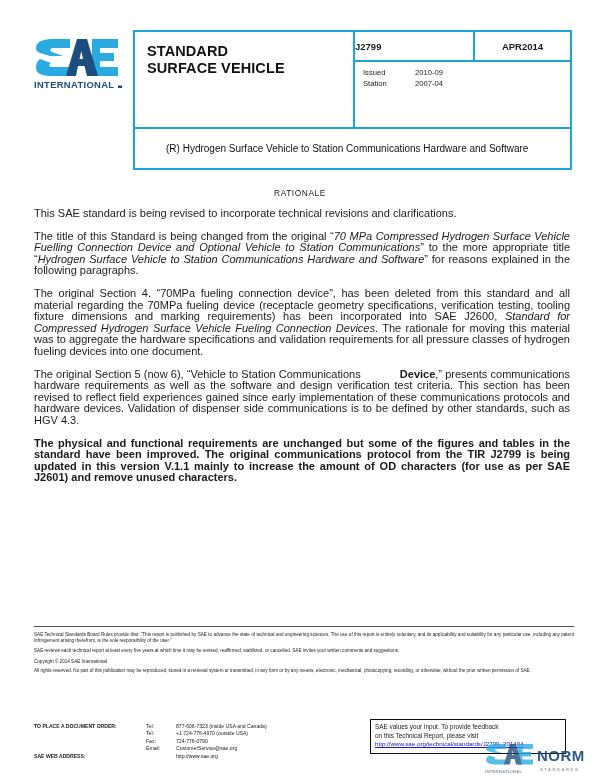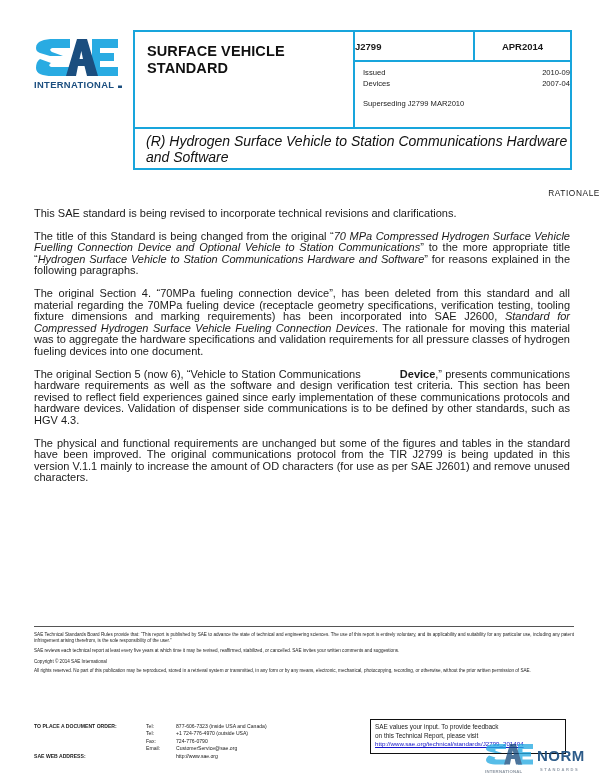--- a/index.html
+++ b/index.html
@@ -107,58 +107,57 @@
     font-size: 9.5px;
     font-weight: bold;
   }
   .hdr-meta {
     position: absolute;
     left: 0; top: 30px; right: 0; bottom: 0;
     padding: 6px 0 0 8px;
     font-size: 7.6px;
     line-height: 10.5px;
   }
-  .meta-row { display: flex; justify-content: space-between; }
+  .meta-row { display: flex; }
   .meta-label { width: 52px; }
   .meta-val { }
   .meta-sup { margin-top: 10px; }
 
   .hdr-bottom {
     position: absolute;
     left: 0; top: 97px; right: 0; bottom: 0;
     display: flex;
     align-items: center;
-    padding-left: 11px;
-    font-size: 14px;
+    padding-left: 31px;
+    font-size: 10px;
     color: #111;
-    font-style: italic;
   }
 
   
   .rationale {
     position: absolute;
     left: 0; right: 0;
     top: 188px;
-    text-align: right;
+    text-align: center;
     font-size: 8.3px;
     letter-spacing: 0.6px;
   }
   .body-text {
     position: absolute;
     left: 34px;
     top: 208px;
     width: 536px;
     font-size: 11px;
     line-height: 11.6px;
     text-align: justify;
   }
   .body-text p {
     margin: 0 0 11px 0;
   }
-  .body-text p:last-child { margin-bottom: 0; }
+  .body-text p:last-child { margin-bottom: 0; font-weight: bold; }
   .it { font-style: italic; }
   .bd { font-weight: bold; margin-left: 36px; }
 
   
   .footer {
     position: absolute;
     left: 34px;
     top: 626px;
     width: 540px;
   }
@@ -252,39 +251,38 @@
         <text x="4" y="52" font-family="Liberation Sans, sans-serif" font-size="9.4" font-weight="bold" fill="#1B4E7F" letter-spacing="0.35">INTERNATIONAL</text>
         <rect x="88" y="49.5" width="4" height="2.5" fill="#1B4E7F"></rect>
       </svg>
     </div>
 
     <div class="hdr-grid">
 
       <div class="hdr-top">
 
         <div class="hdr-title-cell">
+          <div class="hdr-title-line">STANDARD</div>
           <div class="hdr-title-line">SURFACE VEHICLE</div>
-          <div class="hdr-title-line">STANDARD</div>
         </div>
 
         <div class="hdr-right">
           <div class="hdr-numrow">
             <div class="hdr-num">J2799</div>
             <div class="hdr-date">APR2014</div>
           </div>
           <div class="hdr-meta">
             <div class="meta-row">
               <span class="meta-label">Issued</span>
               <span class="meta-val">2010-09</span>
             </div>
             <div class="meta-row">
-              <span class="meta-label">Devices</span>
+              <span class="meta-label">Station</span>
               <span class="meta-val">2007-04</span>
             </div>
-            <div class="meta-sup">Superseding J2799 MAR2010</div>
           </div>
         </div>
       </div>
 
       <div class="hdr-bottom">(R) Hydrogen Surface Vehicle to Station Communications Hardware and Software</div>
     </div>
   </div>
 
   <div class="rationale">RATIONALE</div>
 

